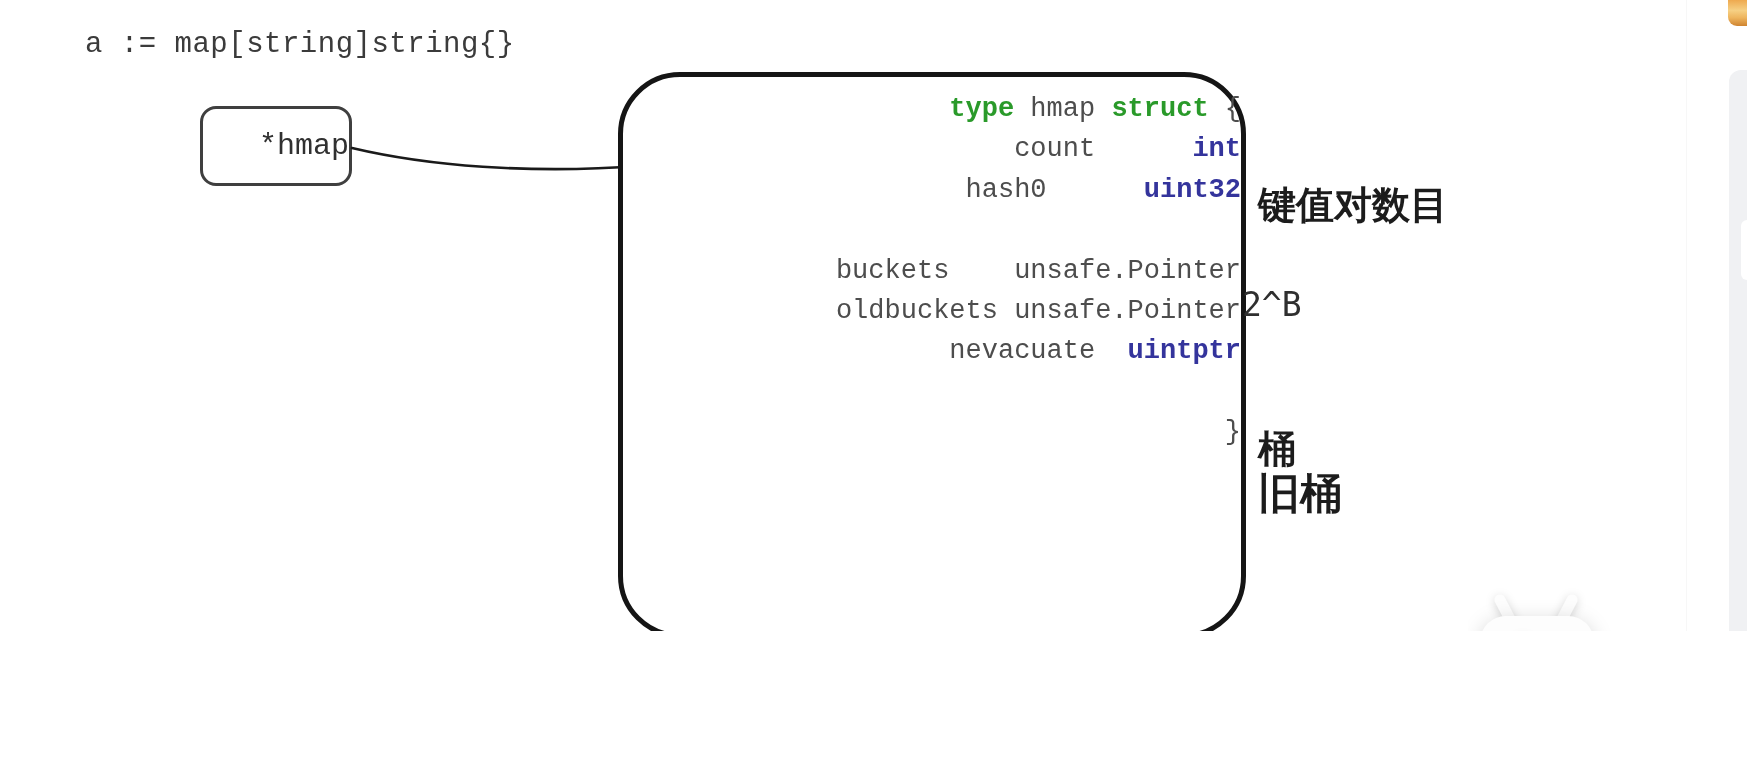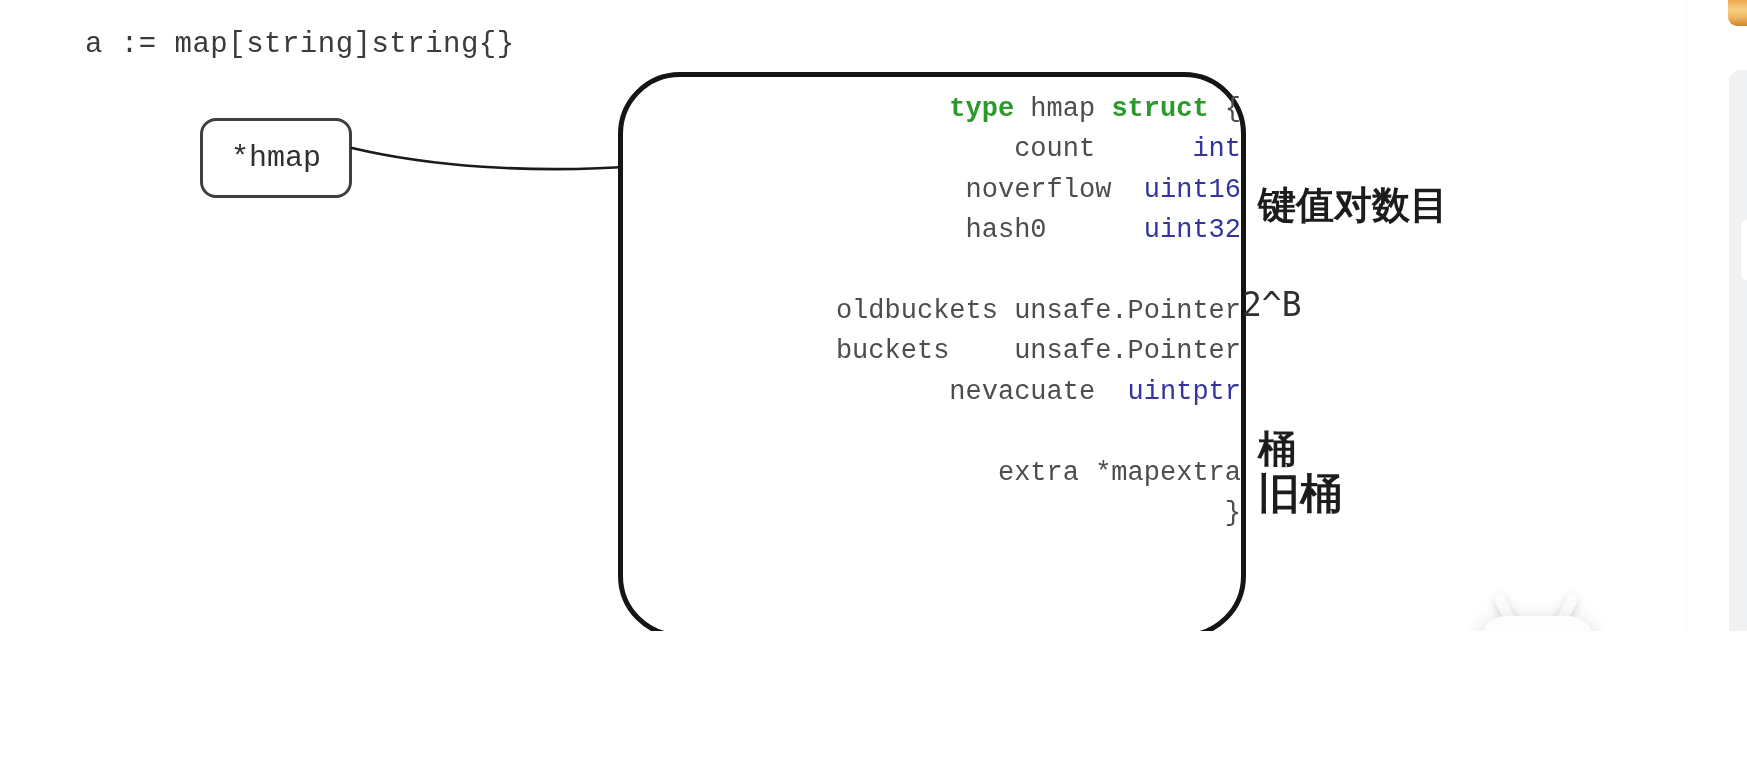--- a/index.html
+++ b/index.html
@@ -11,40 +11,39 @@
   
   .top-decl {
     position:absolute; left:85px; top:28px;
     font-size:29px; color:#3b3b3b; letter-spacing:0.5px;
     white-space:pre;
   }
   
   .ptr-box {
     position:absolute; left:200px; top:106px; width:152px; height:80px;
     border:3px solid #3f3f3f; border-radius:16px; box-sizing:border-box;
-    display:flex; align-items:center; justify-content:center;
+    display:flex; align-items:center; justify-content:flex-end;
     background:#ffffff;
-    margin-top:12px;
   }
   .ptr-box span { font-size:30px; color:#303030; }
   
   .arrow-svg { position:absolute; left:348px; top:128px; width:320px; height:62px; }
   
   .struct-box {
     position:absolute; left:618px; top:72px; width:628px; height:566px;
     border:5px solid #151515; border-radius:62px; box-sizing:border-box;
     background:#ffffff; padding:12px 0 0 52px;text-align:right;
   }
   .code-line {
     white-space:pre; font-size:27px; line-height:40.4px;
     color:var(--code-gray,#4d4d4d);
   }
   .tok-p  { color:var(--code-gray,#4d4d4d); }
   .tok-kw { color:var(--keyword-green,#2a9a2a); font-weight:bold; }
-  .tok-ty { color:var(--type-indigo,#34349c); font-weight:normal; }
+  .tok-ty { color:var(--type-indigo,#34349c); font-weight:bold; }
   
   .anno {
     position:absolute; left:1258px; color:#1c1c1c; line-height:1;
     font-family:"DejaVu Sans","Liberation Sans",sans-serif;
     font-weight:600; white-space:nowrap;margin-top:40px;
   }
   .anno-count     { top:146px; font-size:38px; }
   .anno-b         { top:248px; left:1242px; font-size:33px; font-weight:400;
                     font-family:"DejaVu Sans Mono","Liberation Mono",monospace; color:#2f2f2f; }
   .anno-buckets   { top:390px; font-size:38px; }
@@ -93,28 +92,26 @@
         <path d="M0,0.5 L11,5 L0,9.5 L3,5 Z" fill="#1a1a1a"></path>
       </marker>
     </defs>
     <path d="M 4 20 C 80 38, 180 46, 294 38" fill="none" stroke="#1a1a1a" stroke-width="2.6" stroke-linecap="round" marker-end="url(#ah)"></path>
   </svg>
 
   <div class="struct-box">
     <div>
         <div class="code-line"><span class="tok-kw">type</span><span class="tok-p"> hmap </span><span class="tok-kw">struct</span><span class="tok-p"> {</span></div>
         <div class="code-line"><span class="tok-p">    count      </span><span class="tok-ty">int</span></div>
-        <div class="code-line"><span class="tok-p">    noverflow  </span><span class="tok-ty">uint16</span></div>
         <div class="code-line"><span class="tok-p">    hash0      </span><span class="tok-ty">uint32</span></div>
         <div class="code-line"><span class="tok-p"> </span></div>
+        <div class="code-line"><span class="tok-p">    buckets    unsafe.Pointer</span></div>
         <div class="code-line"><span class="tok-p">    oldbuckets unsafe.Pointer</span></div>
-        <div class="code-line"><span class="tok-p">    buckets    unsafe.Pointer</span></div>
         <div class="code-line"><span class="tok-p">    nevacuate  </span><span class="tok-ty">uintptr</span></div>
         <div class="code-line"><span class="tok-p"> </span></div>
-        <div class="code-line"><span class="tok-p">    extra *mapextra</span></div>
         <div class="code-line"><span class="tok-p">}</span></div>
       </div>
   </div>
 
   <div class="anno anno-count">键值对数目</div>
   <div class="anno anno-b">2^B</div>
   <div class="anno anno-buckets">桶</div>
   <div class="anno anno-oldbuckets">旧桶</div>
 
   <svg class="watermark" viewBox="0 0 176 140">

